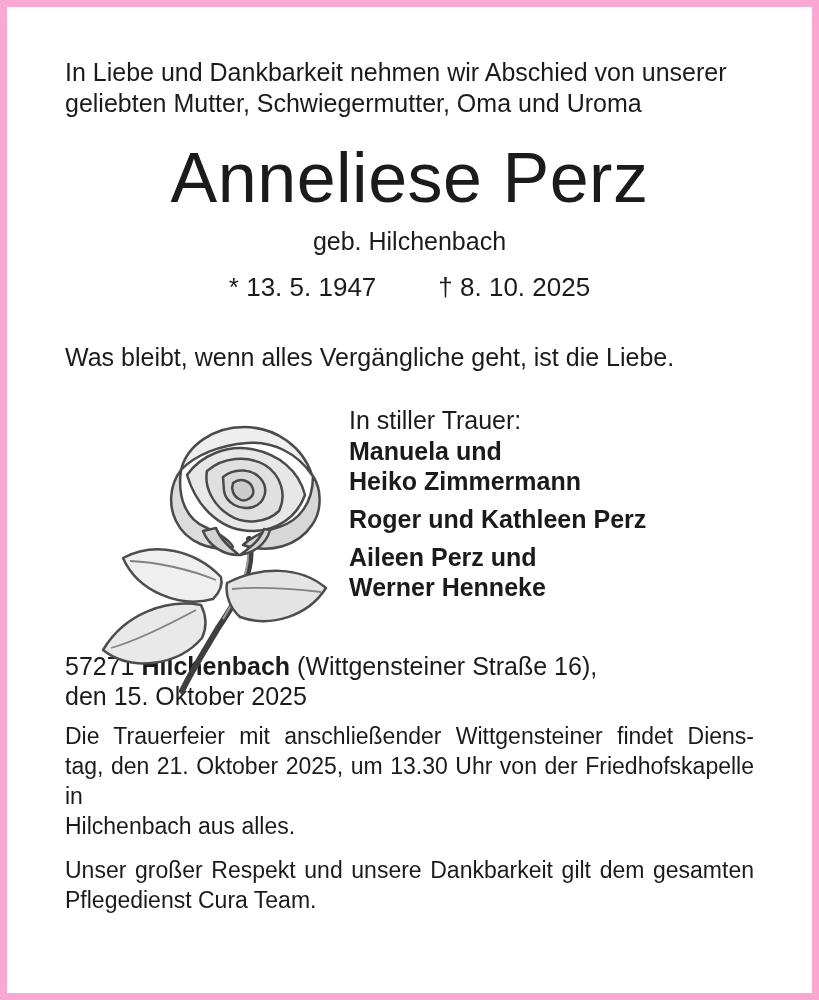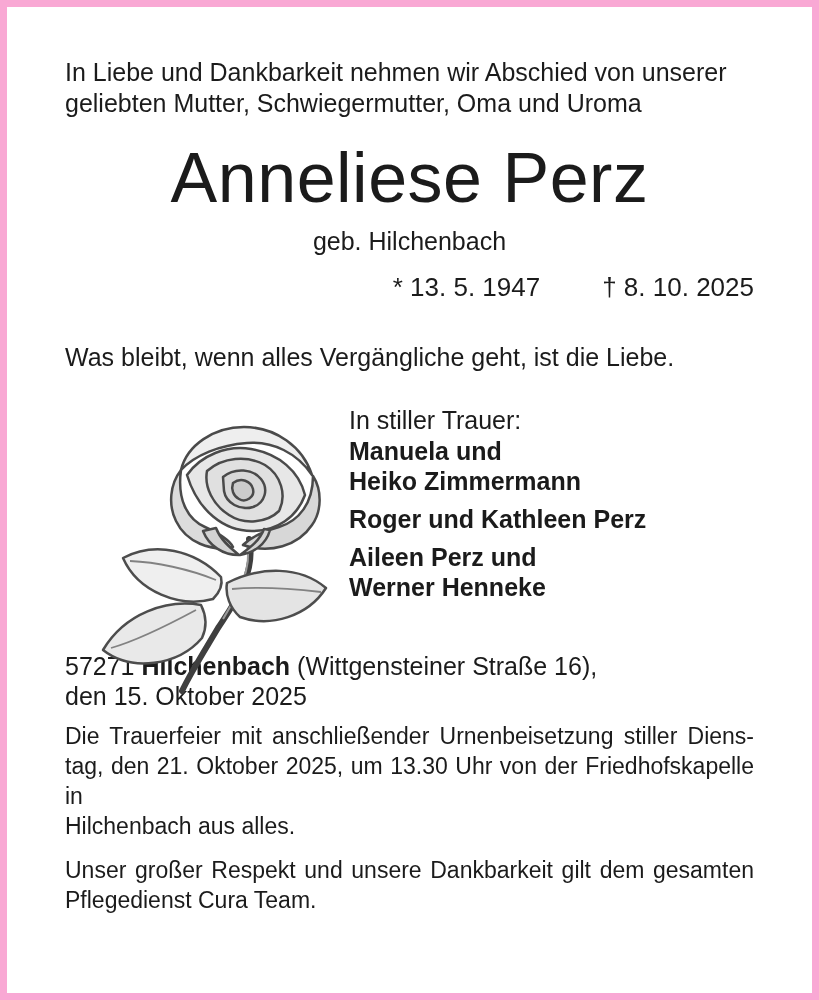--- a/index.html
+++ b/index.html
@@ -23,21 +23,21 @@
     line-height: 74px;
     text-align: center;
     margin-top: 22px;
     font-weight: 400;
     letter-spacing: 0.5px;
     white-space: nowrap;
   }
   .maiden { text-align: center; font-size: 25px; margin-top: 12px; }
   .dates {
     display: flex;
-    justify-content: flex-end;
+    justify-content: center;
     gap: 62px;
     font-size: 26px;
     margin-top: 16px;
   }
   .quote { font-size: 25px; margin-top: 40px; }
 
   .trauer-section { margin-top: 33px; margin-left: 284px; width: 420px; }
   .trauer-header { font-size: 25px; line-height: 31px; }
   .mourner-group { font-weight: bold; font-size: 25px; line-height: 30px; margin-bottom: 8px; }
 
@@ -87,21 +87,21 @@
         <div class="line">Werner Henneke</div>
       </div>
     </div>
 
     <div class="address">
       <div class="line"><span>57271 </span><span class="bold">Hilchenbach</span><span> (Wittgensteiner Straße 16),</span></div>
       <div class="line">den 15. Oktober 2025</div>
     </div>
 
     <div class="funeral">
-      <div class="line-justify">Die Trauerfeier mit anschließender Urnenbeisetzung stiller Diens-</div>
+      <div class="line-justify">Die Trauerfeier mit anschließender Wittgensteiner findet Diens-</div>
       <div class="line-justify">tag, den 21. Oktober 2025, um 13.30 Uhr von der Friedhofskapelle in</div>
       <div>Hilchenbach aus alles.</div>
     </div>
 
     <div class="thanks">
       <div class="line-justify">Unser großer Respekt und unsere Dankbarkeit gilt dem gesamten</div>
       <div>Pflegedienst Cura Team.</div>
     </div>
 
   </div>

